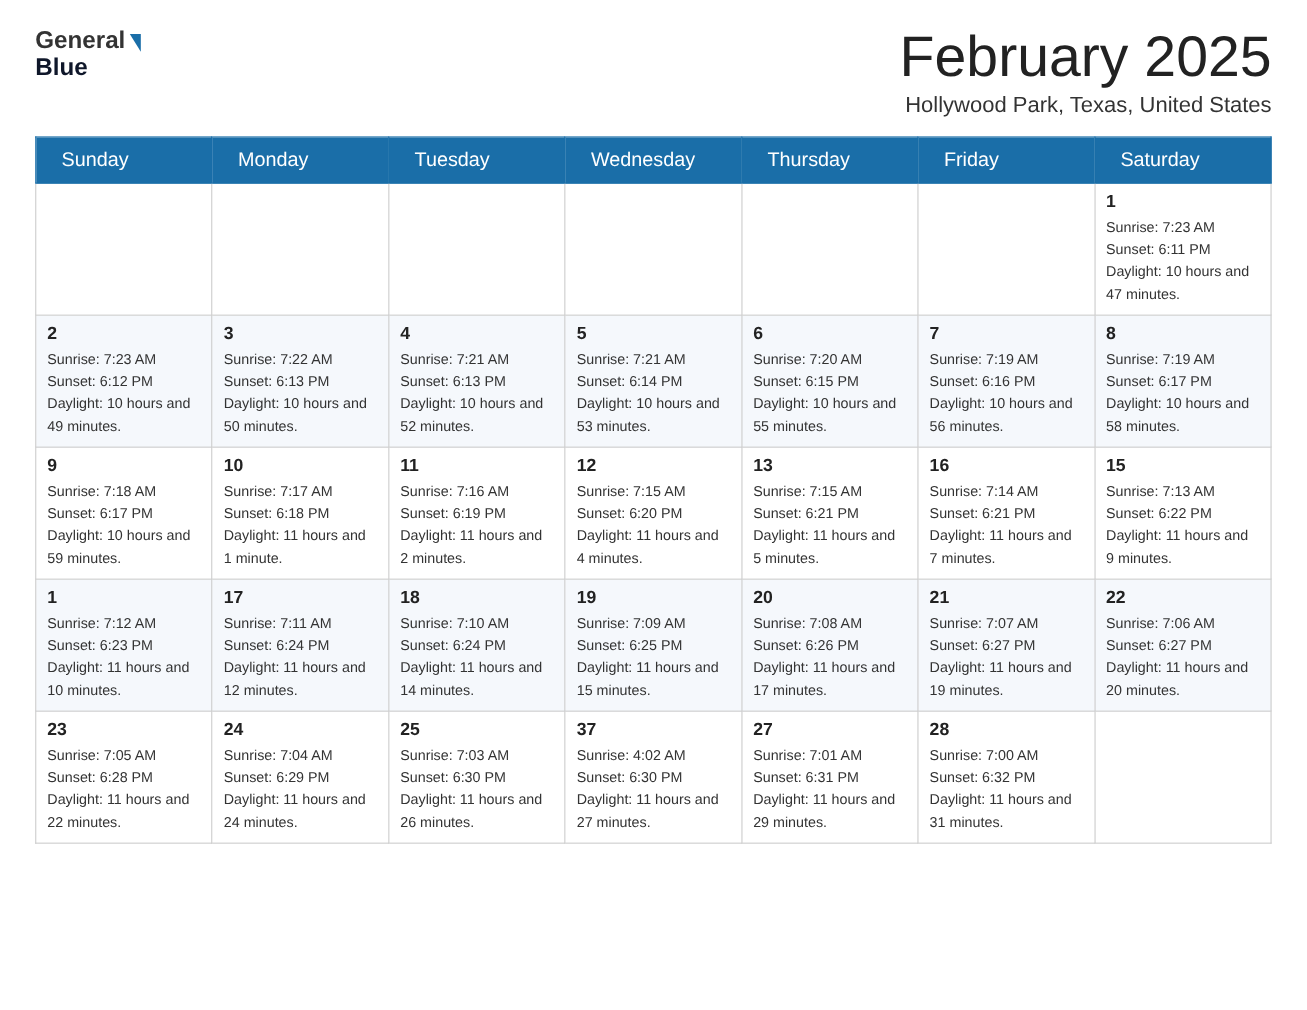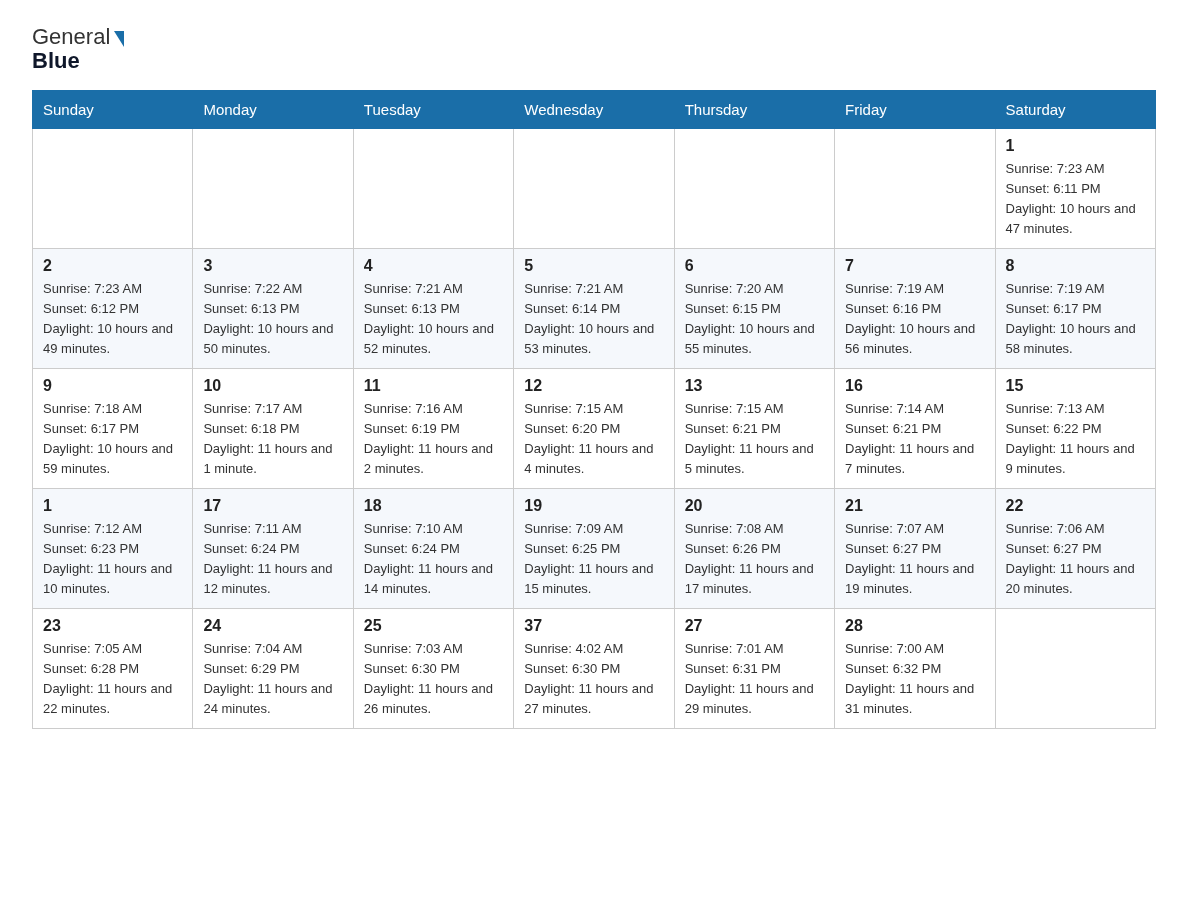--- a/index.html
+++ b/index.html
@@ -20,21 +20,21 @@
       display: flex;
       flex-direction: column;
       align-items: flex-start;
     }
     .logo-top {
       display: flex;
       align-items: center;
     }
     .logo-general {
       font-size: 22px;
-      font-weight: normal;
+      font-weight: bold;
       color: #333;
     }
     .logo-triangle {
       width: 0;
       height: 0;
       border-left: 10px solid transparent;
       border-right: 0px solid transparent;
       border-top: 16px solid #1a6ea8;
       margin-left: 4px;
       margin-top: 4px;
@@ -60,22 +60,22 @@
       margin-top: 4px;
     }
     table {
       width: 100%;
       border-collapse: collapse;
       table-layout: fixed;
     }
     thead tr th {
       background-color: #1a6ea8;
       color: #fff;
-      padding: 10px 10px;
-      font-size: 15px;
+      padding: 10px 23px;
+      font-size: 18px;
       font-weight: normal;
       text-align: left;
       border: 1px solid #1a6ea8;
     }
     tbody tr td {
       border: 1px solid #ccc;
       vertical-align: top;
       padding: 8px 10px;
       font-size: 12.5px;
       color: #333;
@@ -106,20 +106,24 @@
 </head>
 <body>
 
 <div class="header">
   <div class="logo">
     <div class="logo-top">
       <span class="logo-general">General</span>
       <div class="logo-triangle"></div>
     </div>
     <span class="logo-blue">Blue</span>
+  </div>
+  <div class="title-section">
+    <div class="month-title">February 2025</div>
+    <div class="location">Hollywood Park, Texas, United States</div>
   </div>
 </div>
 
 <table>
   <thead>
     <tr>
     <th>Sunday</th>
         <th>Monday</th>
         <th>Tuesday</th>
         <th>Wednesday</th>

